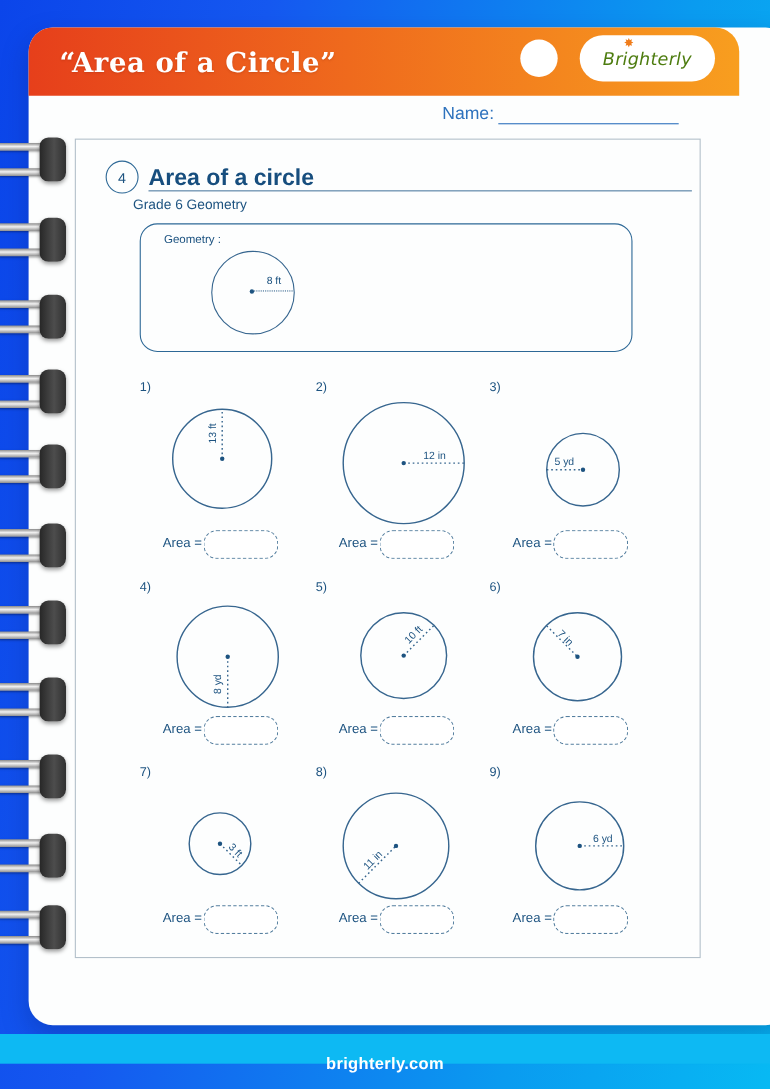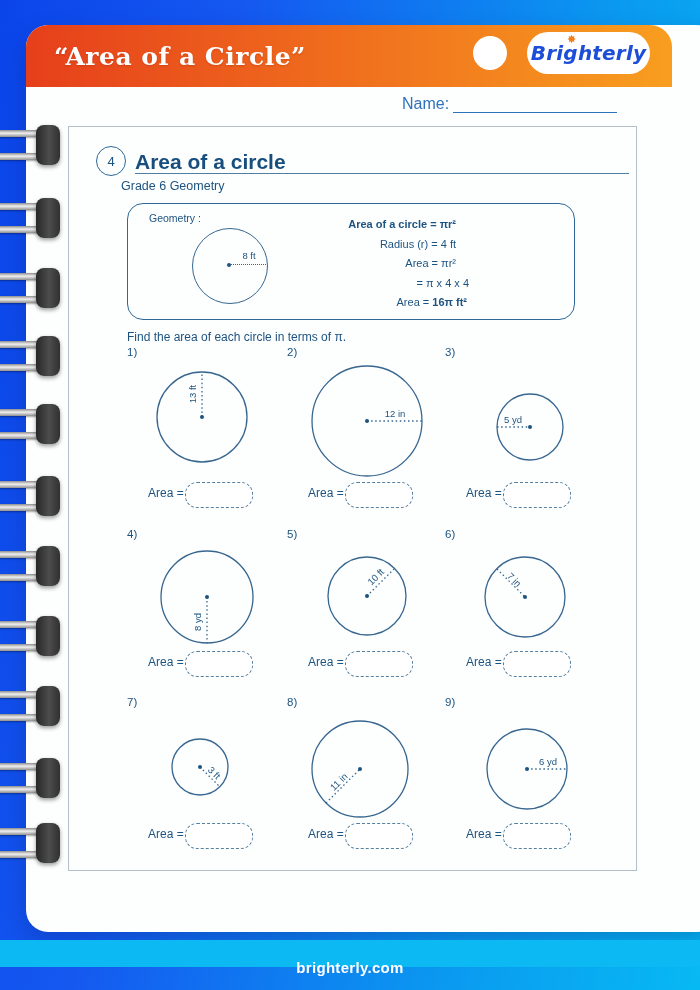--- a/index.html
+++ b/index.html
@@ -10,22 +10,22 @@
   .card{position:absolute;left:26px;top:25px;width:692px;height:907px;background:#fdfefe;
         border-radius:22px;box-shadow:0 10px 24px rgba(0,25,110,.28);}
   .banner{position:absolute;left:0;top:0;width:646px;height:62px;border-radius:22px 22px 0 0;
           background:linear-gradient(90deg,#e63f1b 0%,#ef6a1d 45%,#f89e1f 100%);}
   .banner-title{position:absolute;left:28px;top:0;height:62px;line-height:64px;color:#fff;
           font-family:"DejaVu Serif",serif;font-weight:bold;font-size:25px;letter-spacing:.5px;
           text-shadow:0 1px 2px rgba(120,30,0,.25);}
   .logo-circle{position:absolute;left:447px;top:11px;width:34px;height:34px;background:#fff;border-radius:50%;}
   .logo-pill{position:absolute;left:501px;top:7px;width:123px;height:42px;background:#fff;border-radius:21px;
           display:flex;align-items:center;justify-content:center;}
-  .brand-text{font-family:"DejaVu Sans",sans-serif;font-style:italic;font-weight:bold;
-          font-size:20px;color:#1d4ed8;letter-spacing:.2px;}
+  .brand-text{font-family:"DejaVu Sans",sans-serif;font-style:italic;font-weight:normal;
+          font-size:16px;color:#4d7c0f;letter-spacing:.2px;}
   .brand-burst{position:absolute;left:40px;top:1px;color:#f07c1a;font-size:11px;font-style:normal;}
   .name-row{position:absolute;left:0;top:70px;width:646px;height:24px;}
   .name-label{position:absolute;left:376px;top:0;font-size:16px;color:#2e72bd;}
   .name-line{position:absolute;left:427px;top:17px;width:164px;height:1px;background:#2e72bd;}
   
   .clip{position:absolute;left:0;width:62px;height:40px;z-index:6;}
   .rod{position:absolute;left:-3px;width:58px;height:7px;border-radius:4px;
        background:linear-gradient(180deg,#8d8d8d,#f0f0f0 45%,#8f8f8f);box-shadow:0 1px 2px rgba(0,0,0,.35);}
   .rod.r1{top:5px}.rod.r2{top:28px}
   .bar{position:absolute;left:36px;top:0;width:24px;height:40px;border-radius:8px;
@@ -148,30 +148,22 @@
   <div class="sheet-title">Area of a circle</div>
   <div class="title-rule"></div>
   <div class="sheet-subtitle ink">Grade 6 Geometry</div>
 
   <div class="example-box">
     <span class="example-label ink">Geometry :</span>
     <div class="ex-circle"></div>
     <div class="ex-radius"></div>
     <div class="ex-dot"></div>
     <span class="ex-rlabel ink">8 ft</span>
-    <div class="example-lines ink">
-      <div class="exb">Area of a circle = πr²</div>
-      <div>Radius (r) = 4 ft</div>
-      <div>Area = πr²</div>
-      <div class="shift4">= π x 4 x 4</div>
-      <div class="shift5"><span>Area = </span><span class="exb">16π ft²</span></div>
-    </div>
-  </div>
-
-  <div class="instruction ink">Find the area of each circle in terms of π.</div>
+  </div>
+
 
   <div class="cell" style="left:127px;top:346px">
     <span class="pnum ink">1)</span>
     <svg class="fig" width="160" height="120">
       <circle class="c" cx="75" cy="57" r="45"></circle>
       <line class="rl" x1="75" y1="57" x2="75" y2="12"></line>
       <circle class="d" cx="75" cy="57" r="2"></circle>
       <text text-anchor="middle" transform="rotate(-90 66 34)" x="66" y="37">13 ft</text>
     </svg>
     <span class="area-label ink" style="top:140px">Area =</span>

